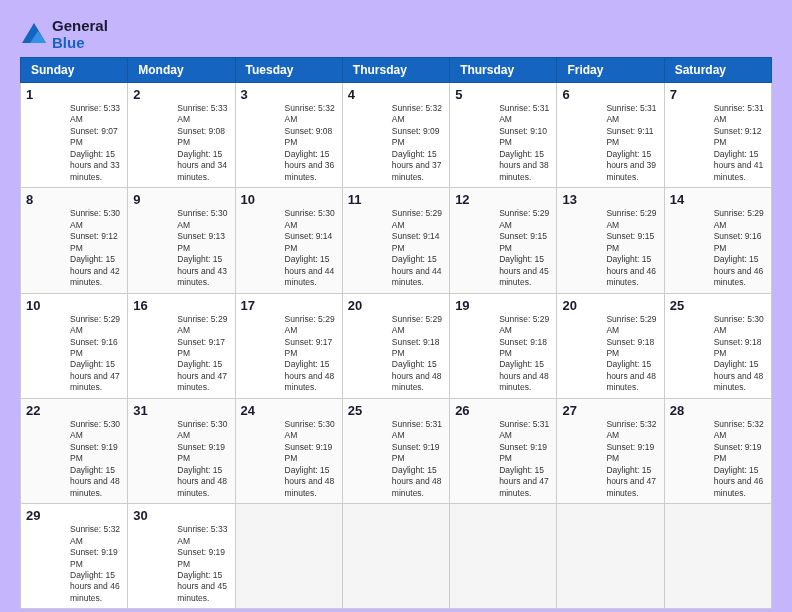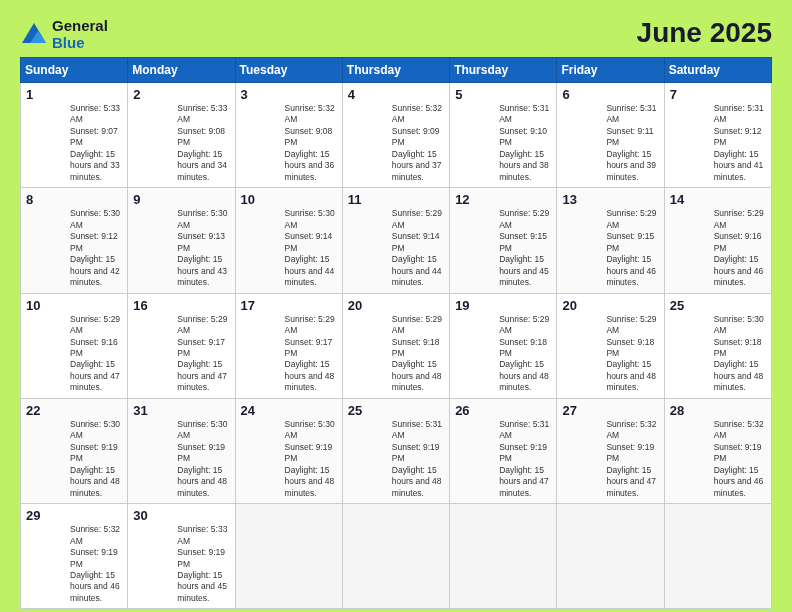--- a/index.html
+++ b/index.html
@@ -7,21 +7,21 @@
       font-family: Arial, sans-serif;
       background: #fff;
       width: 792px;
       height: 612px;
       overflow: hidden;
     }
     .page {
       width: 792px;
       height: 612px;
       padding: 18px 20px 10px 20px;
-      background: #bef264;
+      background: #c4b5fd;
     }
     .header-row {
       display: flex;
       align-items: flex-start;
       justify-content: space-between;
       margin-bottom: 6px;
     }
     .logo {
       display: flex;
       align-items: center;
@@ -54,21 +54,21 @@
     .calendar {
       width: 100%;
       border-collapse: collapse;
       border: 1px solid #ccc;
     }
     .calendar th {
       background: #1565c0;
       color: #fff;
       font-size: 12px;
       font-weight: bold;
-      padding: 5px 4px;
+      padding: 5px 10px;
       text-align: left;
       border: 1px solid #1255a0;
     }
     .calendar td {
       border: 1px solid #ccc;
       vertical-align: top;
       padding: 4px 5px;
       width: 14.28%;
       min-height: 70px;
       height: 80px;
@@ -103,21 +103,20 @@
       <svg class="logo-icon" viewBox="0 0 28 28">
         <polygon points="14,2 26,22 2,22" fill="#1565c0"></polygon>
         <polygon points="18,10 26,22 10,22" fill="#42a5f5" opacity="0.7"></polygon>
       </svg>
       <div class="logo-text">
         <span>General</span><br>
         <span class="blue">Blue</span>
       </div>
     </div>
     <div class="title-block">
-      <div class="main-title">June 2025</div>
     </div>
   </div>
 
   <table class="calendar">
     <thead>
       <tr>
         <th>Sunday</th>
         <th>Monday</th>
         <th>Tuesday</th>
         <th>Thursday</th>

